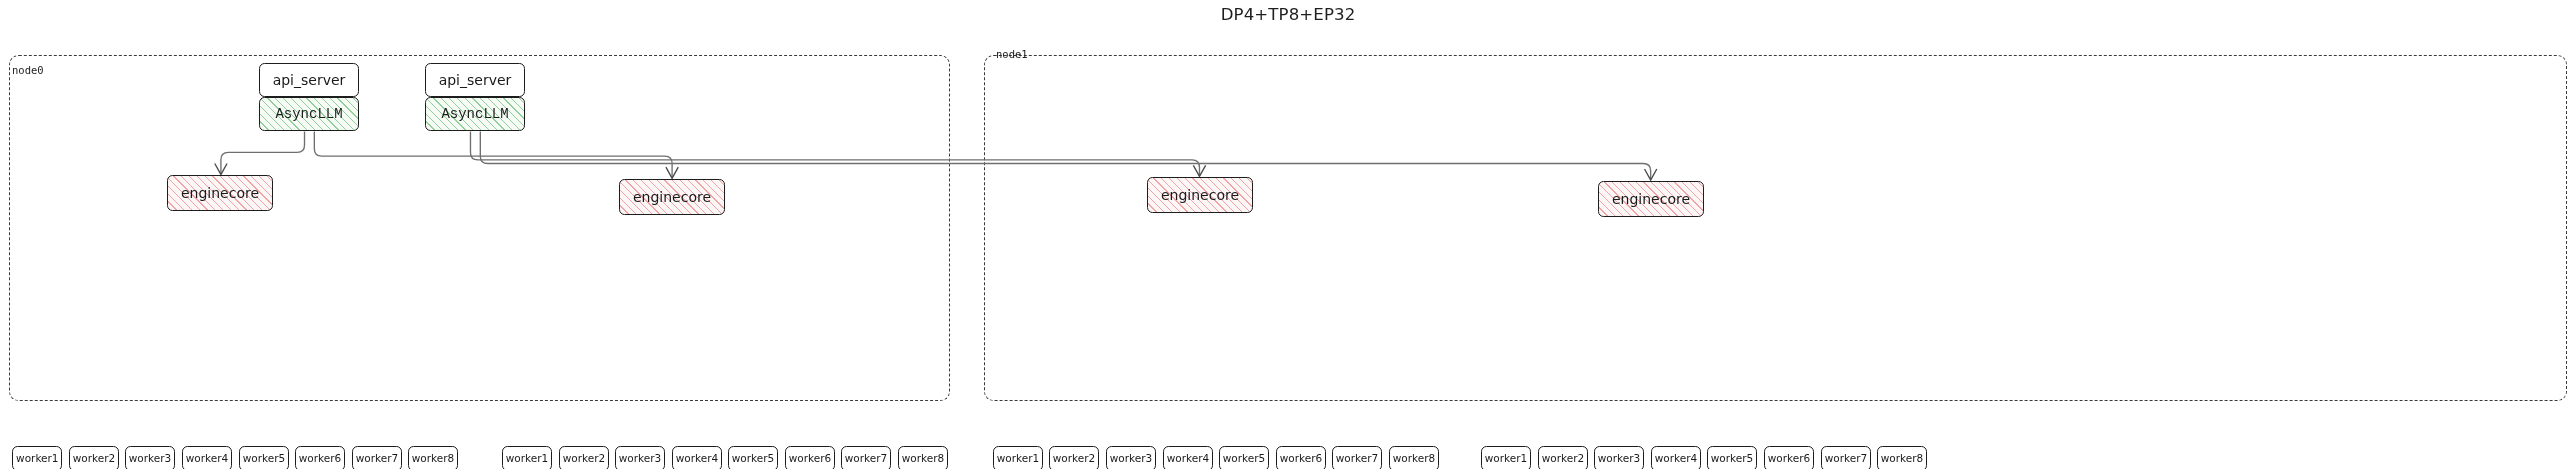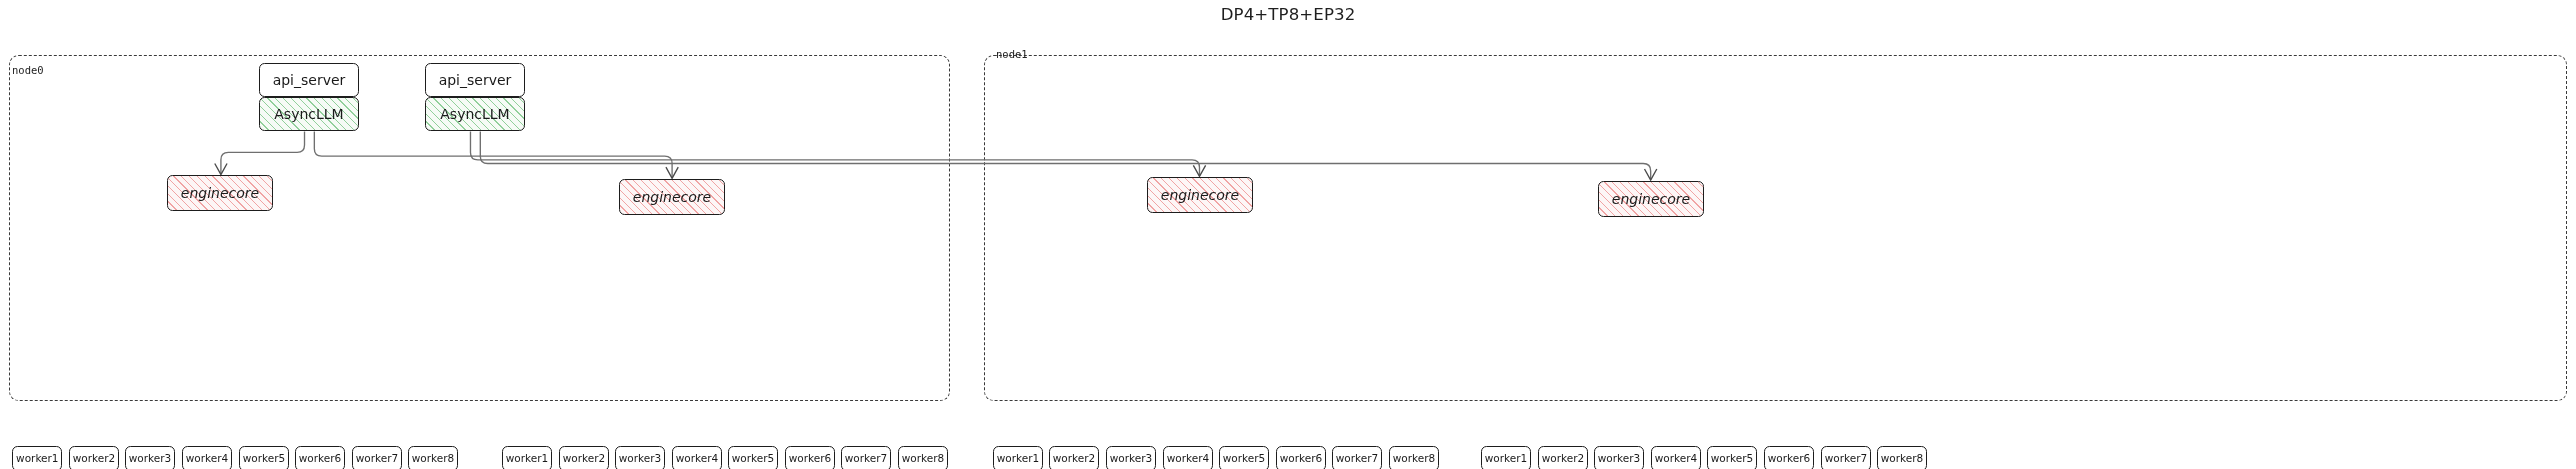--- a/index.html
+++ b/index.html
@@ -42,31 +42,31 @@
 
   
   .box.hatch-green{
     background-color:#f6fbf6;
     background-image:repeating-linear-gradient(
       45deg,
       rgba(140,205,150,.95) 0px,
       rgba(140,205,150,.95) 0.9px,
       rgba(255,255,255,0) 0.9px,
       rgba(255,255,255,0) 5.5px);
+    font-family:Liberation Mono, monospace;
   }
   
   .box.hatch-pink{
     background-color:#fdf6f6;
     background-image:repeating-linear-gradient(
       45deg,
       rgba(240,160,160,.95) 0px,
       rgba(240,160,160,.95) 0.9px,
       rgba(255,255,255,0) 0.9px,
       rgba(255,255,255,0) 5.5px);
-    font-style:italic;
   }
 
   .box .lbl{pointer-events:none;}
 
   
   .worker{
     position:absolute;box-sizing:border-box;
     border:1.4px solid #1d1d1d;border-radius:5.5px;background:#fff;
     display:flex;align-items:center;justify-content:center;
     font-size:10.5px;color:#1a1a1a;white-space:nowrap;

